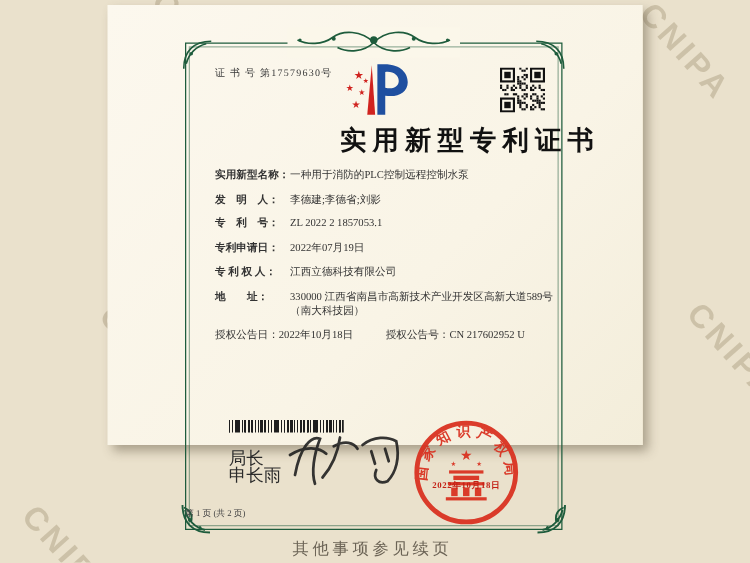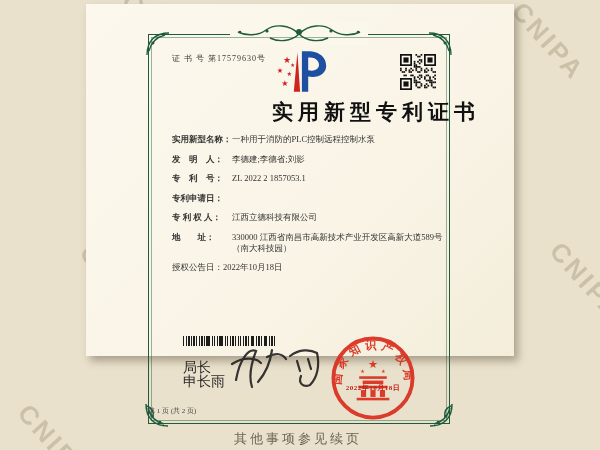--- a/index.html
+++ b/index.html
@@ -289,33 +289,38 @@
       <div class="frow">
         <span class="lab">发　明　人：</span>
         <span class="val">李德建;李德省;刘影</span>
       </div>
       <div class="frow">
         <span class="lab">专　利　号：</span>
         <span class="val">ZL 2022 2 1857053.1</span>
       </div>
       <div class="frow">
         <span class="lab">专利申请日：</span>
+        <span class="val">2022年07月19日</span>
       </div>
       <div class="frow">
         <span class="lab">专 利 权 人：</span>
         <span class="val">江西立德科技有限公司</span>
       </div>
       <div class="frow">
         <span class="lab">地　　址：</span>
         <span class="val">330000 江西省南昌市高新技术产业开发区高新大道589号（南大科技园）</span>
       </div>
       <div class="grant-row">
         <span class="pair">
           <span>授权公告日：</span>
           <span>2022年10月18日</span>
+        </span>
+        <span class="pair second">
+          <span>授权公告号：</span>
+          <span>CN 217602952 U</span>
         </span>
       </div>
     </div>
 
 
     <div class="barcode"></div>
 
     <div class="signer">
       <div>局长</div>
       <div>申长雨</div>

